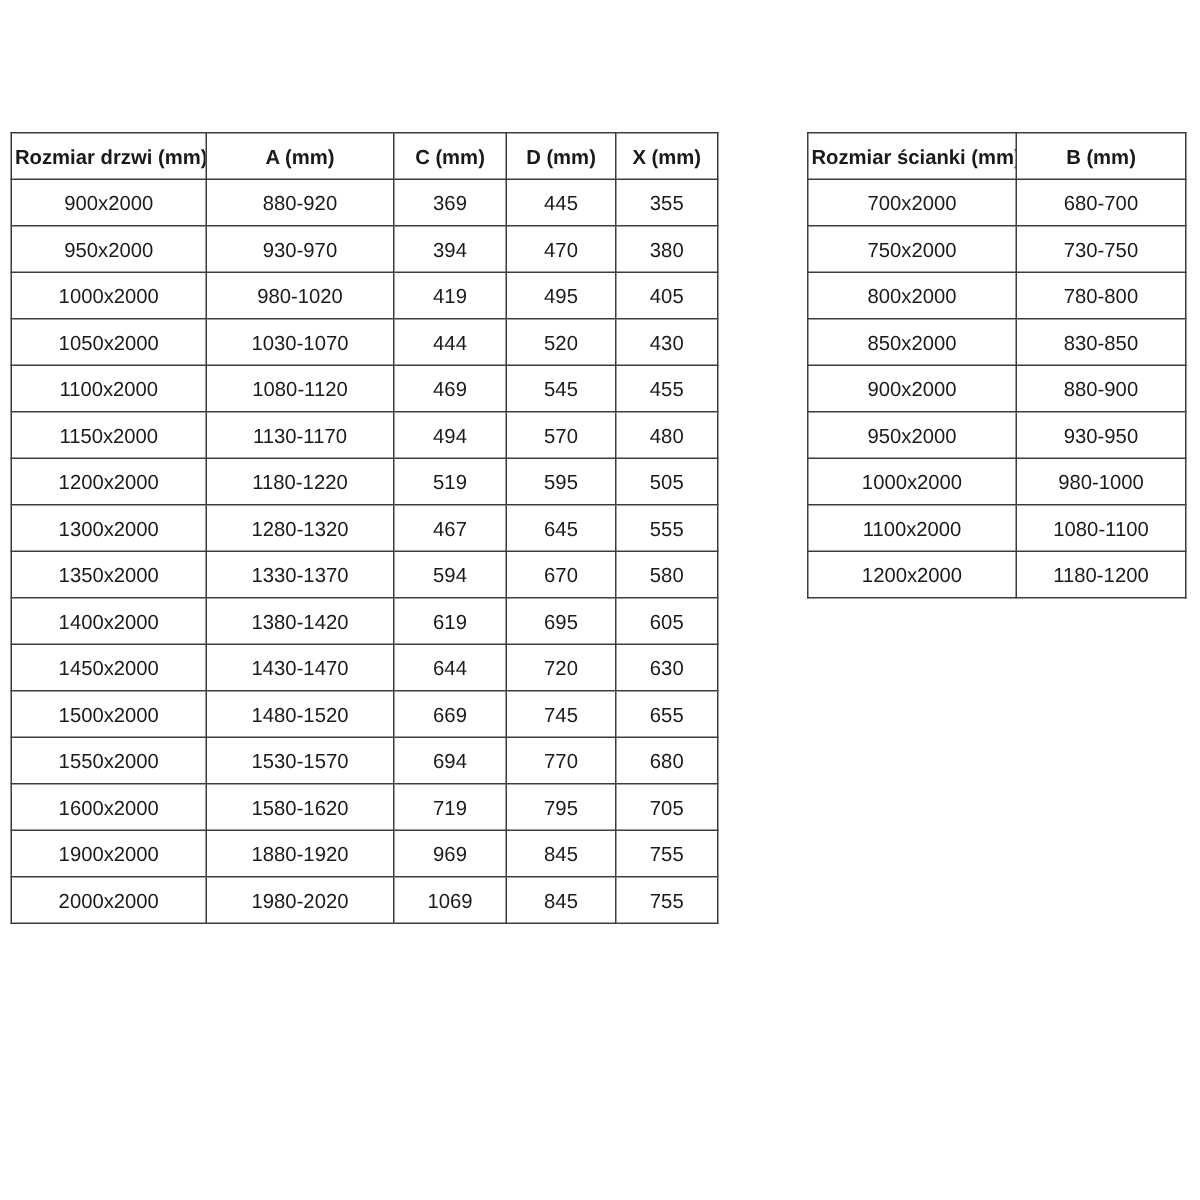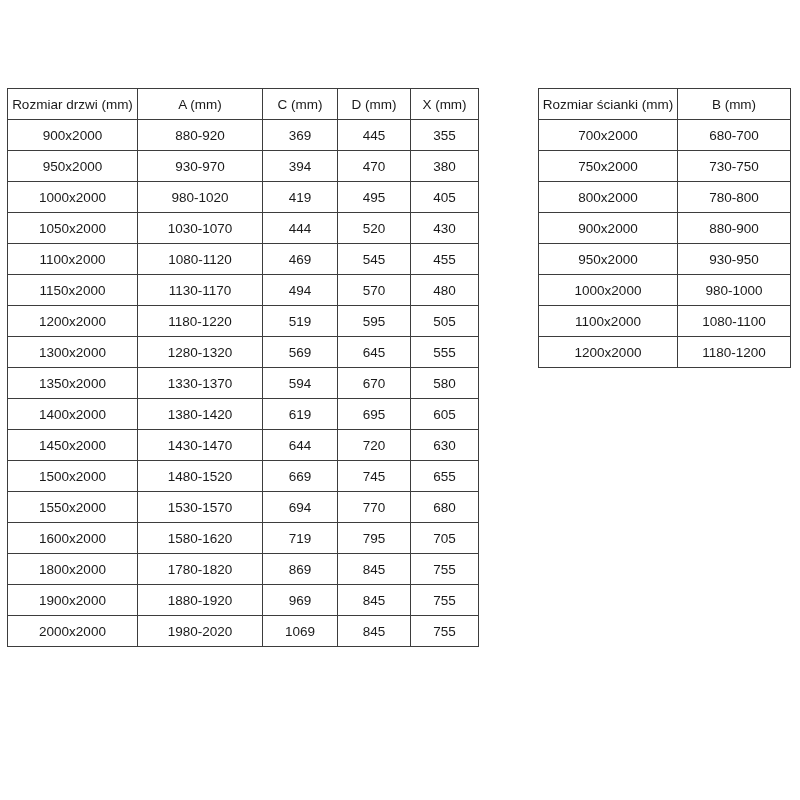--- a/index.html
+++ b/index.html
@@ -30,21 +30,21 @@
     height: 30px;
     padding: 0 2px;
     text-align: center;
     vertical-align: middle;
     font-size: 13.5px;
     color: #1a1a1a;
     white-space: nowrap;
     overflow: hidden;
   }
   table.dim-table th {
-    font-weight: normal;
+    font-weight: bold;
   }
   table.door-table {
     left: 7px;
     top: 88px;
     width: 471px;
   }
   table.wall-table {
     left: 538px;
     top: 88px;
     width: 252px;
@@ -125,21 +125,21 @@
         <tr>
           <td>1200x2000</td>
           <td>1180-1220</td>
           <td>519</td>
           <td>595</td>
           <td>505</td>
         </tr>
         <tr>
           <td>1300x2000</td>
           <td>1280-1320</td>
-          <td>569</td>
+          <td>467</td>
           <td>645</td>
           <td>555</td>
         </tr>
         <tr>
           <td>1350x2000</td>
           <td>1330-1370</td>
           <td>594</td>
           <td>670</td>
           <td>580</td>
         </tr>
@@ -170,27 +170,20 @@
           <td>694</td>
           <td>770</td>
           <td>680</td>
         </tr>
         <tr>
           <td>1600x2000</td>
           <td>1580-1620</td>
           <td>719</td>
           <td>795</td>
           <td>705</td>
-        </tr>
-        <tr>
-          <td>1800x2000</td>
-          <td>1780-1820</td>
-          <td>869</td>
-          <td>845</td>
-          <td>755</td>
         </tr>
         <tr>
           <td>1900x2000</td>
           <td>1880-1920</td>
           <td>969</td>
           <td>845</td>
           <td>755</td>
         </tr>
         <tr>
           <td>2000x2000</td>
@@ -220,20 +213,24 @@
         </tr>
         <tr>
           <td>750x2000</td>
           <td>730-750</td>
         </tr>
         <tr>
           <td>800x2000</td>
           <td>780-800</td>
         </tr>
         <tr>
+          <td>850x2000</td>
+          <td>830-850</td>
+        </tr>
+        <tr>
           <td>900x2000</td>
           <td>880-900</td>
         </tr>
         <tr>
           <td>950x2000</td>
           <td>930-950</td>
         </tr>
         <tr>
           <td>1000x2000</td>
           <td>980-1000</td>

